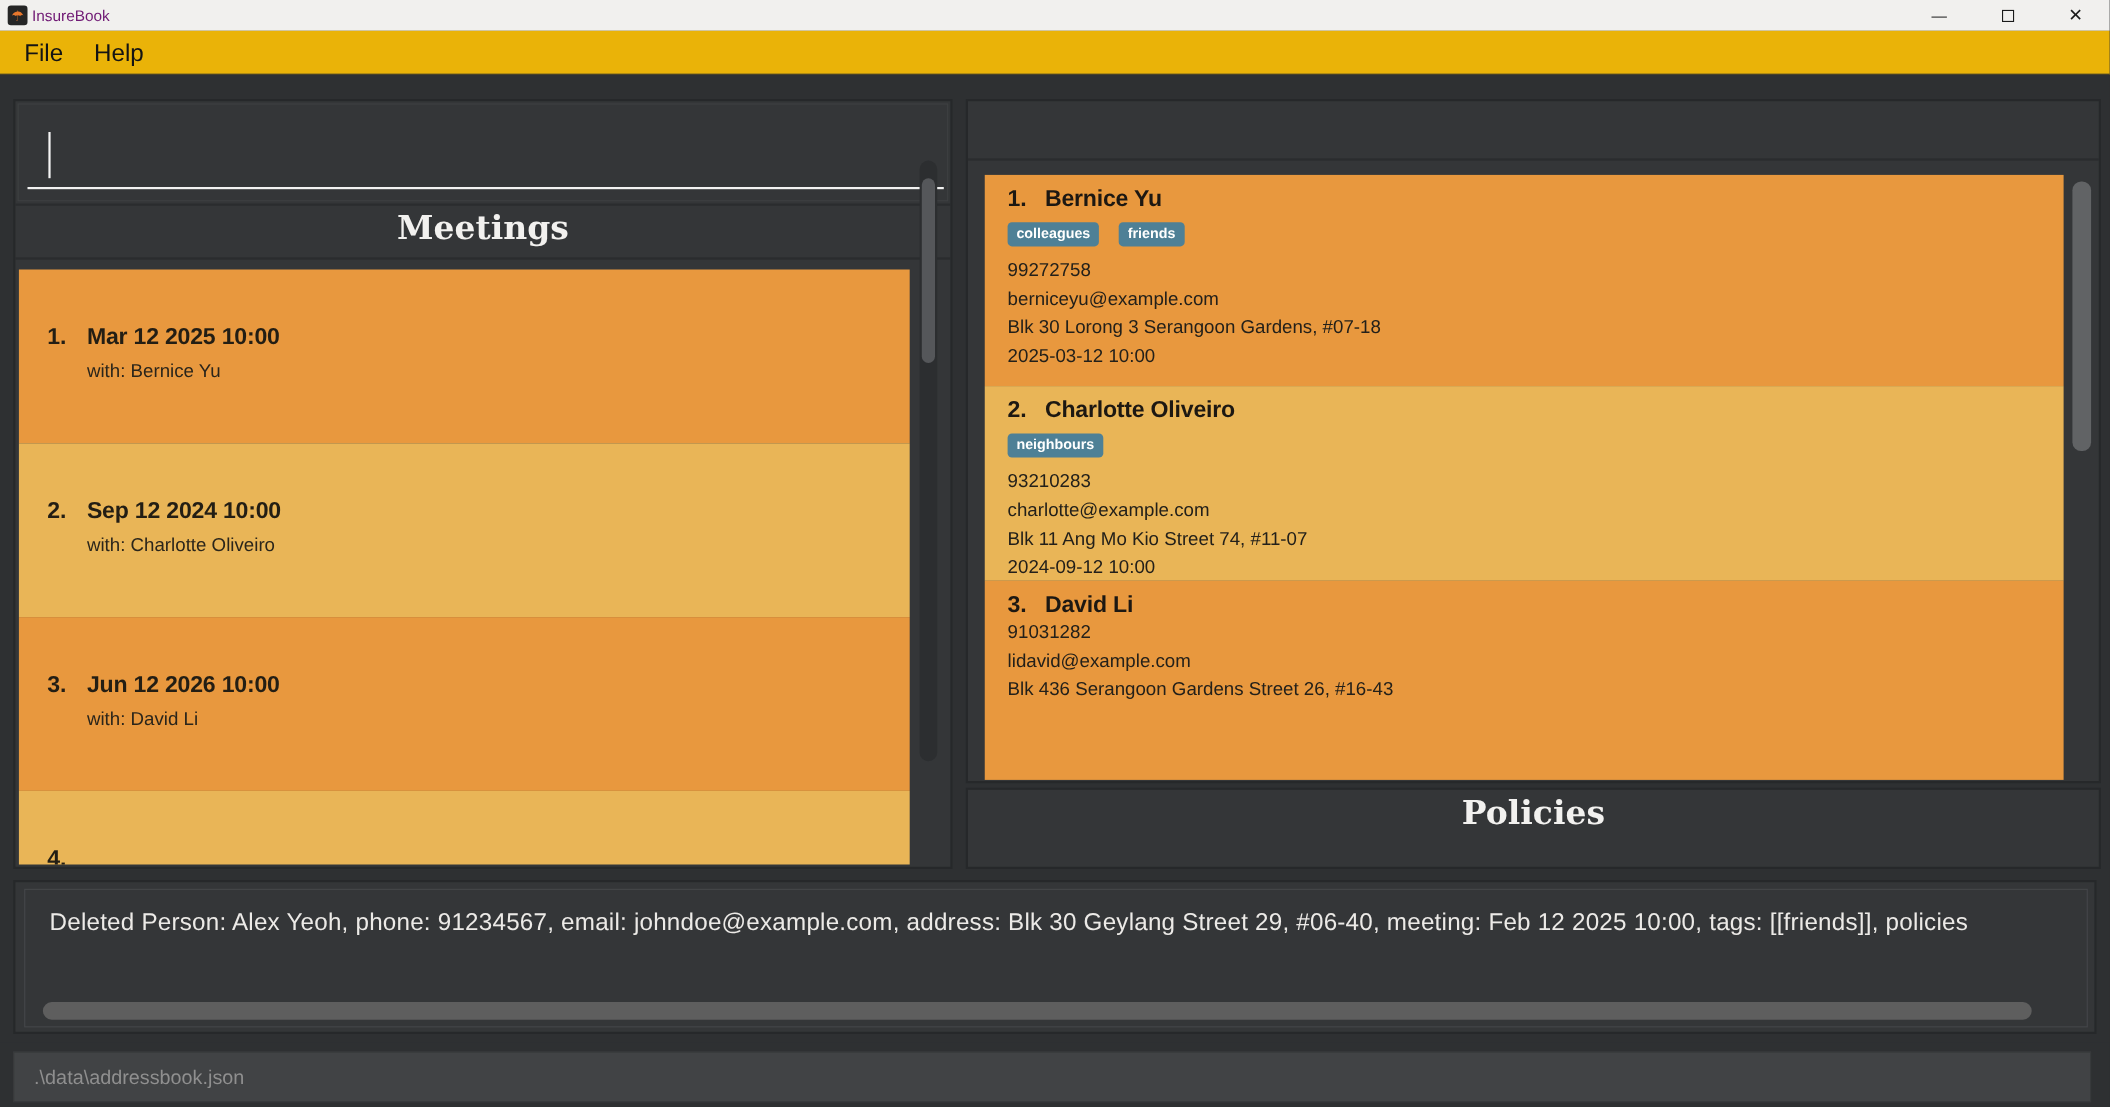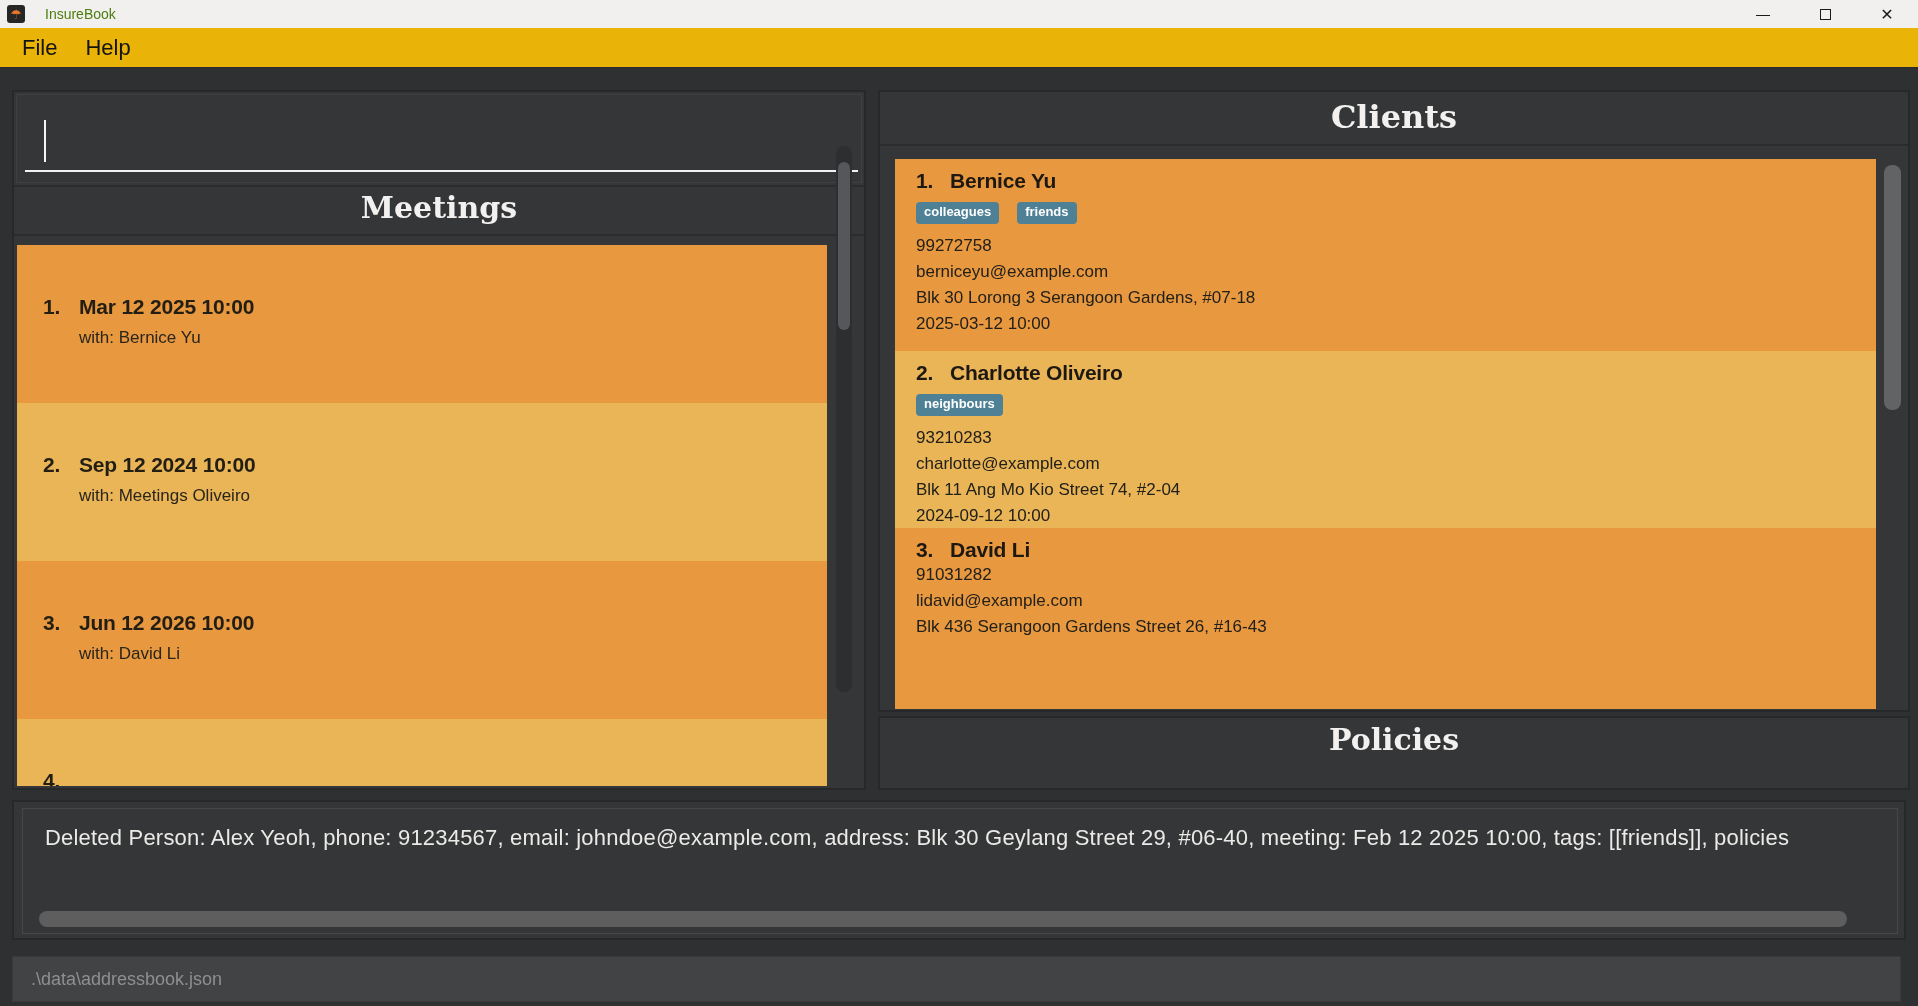--- a/index.html
+++ b/index.html
@@ -14,21 +14,21 @@
   
   .titlebar {
     position:absolute; left:0; top:0; width:1918px; height:28px;
     background:#F1F0EE; display:flex; align-items:center;
   }
   .app-icon {
     width:18px; height:18px; margin-left:7px; border-radius:3px;
     background:#262626; display:flex; align-items:center; justify-content:center;
     font-size:13px; color:#E8772D; line-height:1;
   }
-  .titlebar-title { margin-left:20px; font-size:14px; color:#4d7c0f; }
+  .titlebar-title { margin-left:4px; font-size:14px; color:#701a75; }
   .win-controls { position:absolute; right:0; top:0; height:28px; display:flex; }
   .win-btn {
     width:62px; height:28px; display:flex; align-items:center; justify-content:center;
     color:#1A1A1A; font-size:14px; cursor:default;
   }
   .max-glyph { width:11px; height:11px; border:1.4px solid #1A1A1A; display:inline-block; }
   .close-glyph { font-size:16px; }
 
   
   .menubar {
@@ -171,42 +171,41 @@
         <span class="m-index">1.</span>
         <span>Mar 12 2025 10:00</span>
       </div>
       <div class="m-with">with: Bernice Yu</div>
     </div>
     <div class="meeting-card even">
       <div class="m-title">
         <span class="m-index">2.</span>
         <span>Sep 12 2024 10:00</span>
       </div>
-      <div class="m-with">with: Meetings Oliveiro</div>
+      <div class="m-with">with: Charlotte Oliveiro</div>
     </div>
     <div class="meeting-card odd">
       <div class="m-title">
         <span class="m-index">3.</span>
         <span>Jun 12 2026 10:00</span>
       </div>
       <div class="m-with">with: David Li</div>
     </div>
     <div class="meeting-card even">
       <div class="m-title">
         <span class="m-index">4.</span>
         <span></span>
       </div>
     </div>
   </div>
 </div>
 <div class="vscroll-track meetings-scroll-track"></div>
 <div class="vscroll-thumb meetings-scroll-thumb"></div>
 
 <div class="panel clients-panel">
-  <div class="panel-title clients-title">Clients</div>
   <div class="section-divider" style="top:52px;"></div>
 
   <div class="clients-list">
 
     <div class="client-card odd">
       <div class="c-name-row">
         <span class="c-index">1.</span>
         <span>Bernice Yu</span>
       </div>
       <div class="c-tags">
@@ -222,21 +221,21 @@
     <div class="client-card even">
       <div class="c-name-row">
         <span class="c-index">2.</span>
         <span>Charlotte Oliveiro</span>
       </div>
       <div class="c-tags">
         <span class="tag">neighbours</span>
       </div>
       <div class="c-detail">93210283</div>
       <div class="c-detail">charlotte@example.com</div>
-      <div class="c-detail">Blk 11 Ang Mo Kio Street 74, #2-04</div>
+      <div class="c-detail">Blk 11 Ang Mo Kio Street 74, #11-07</div>
       <div class="c-detail">2024-09-12 10:00</div>
     </div>
 
     <div class="client-card odd">
       <div class="c-name-row">
         <span class="c-index">3.</span>
         <span>David Li</span>
       </div>
       <div class="c-detail">91031282</div>
       <div class="c-detail">lidavid@example.com</div>

